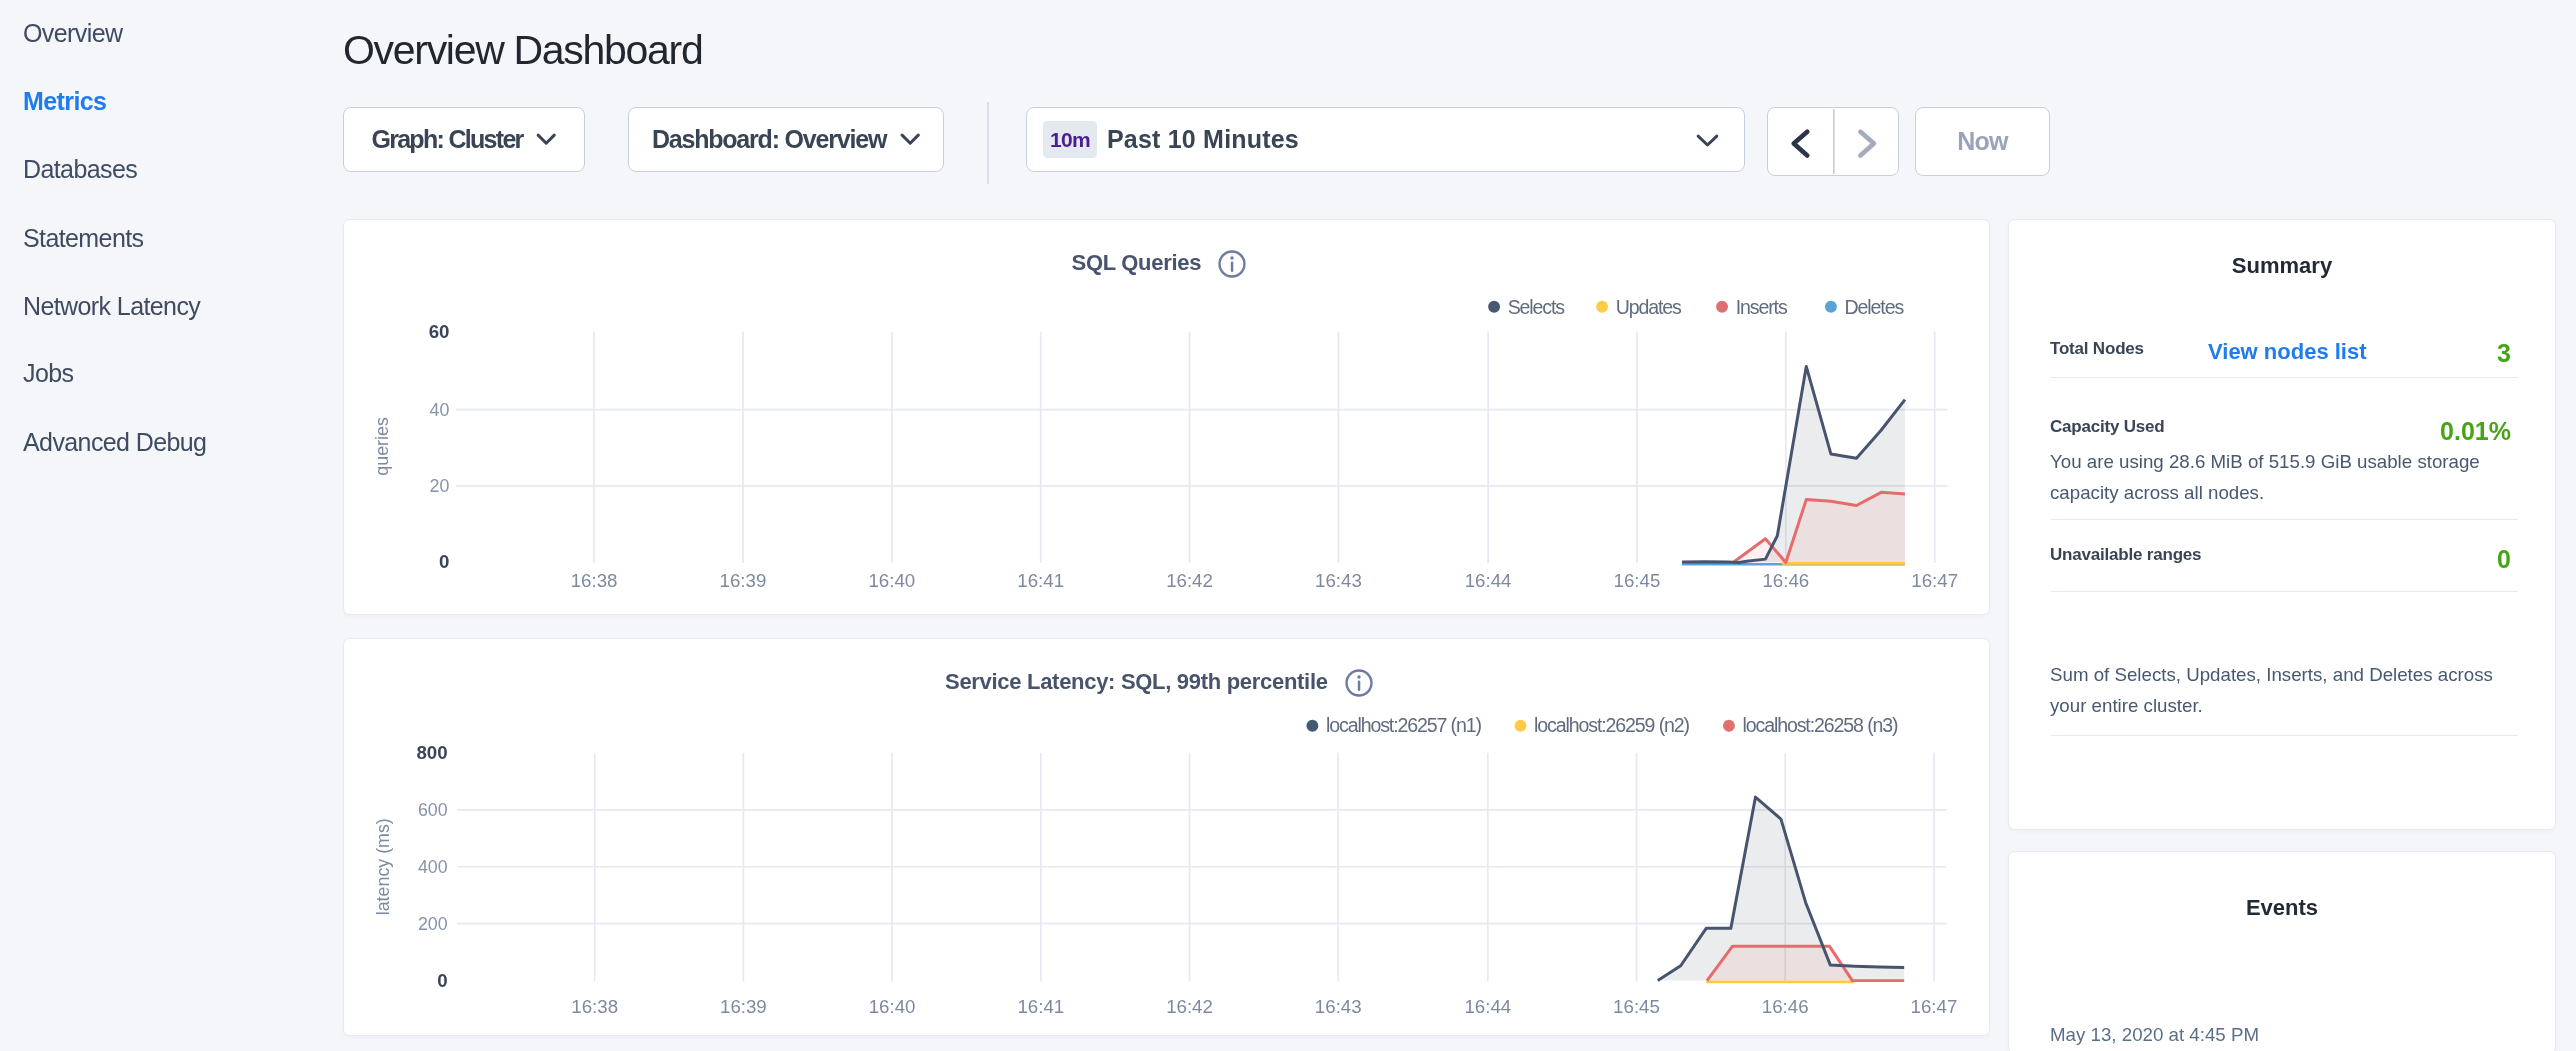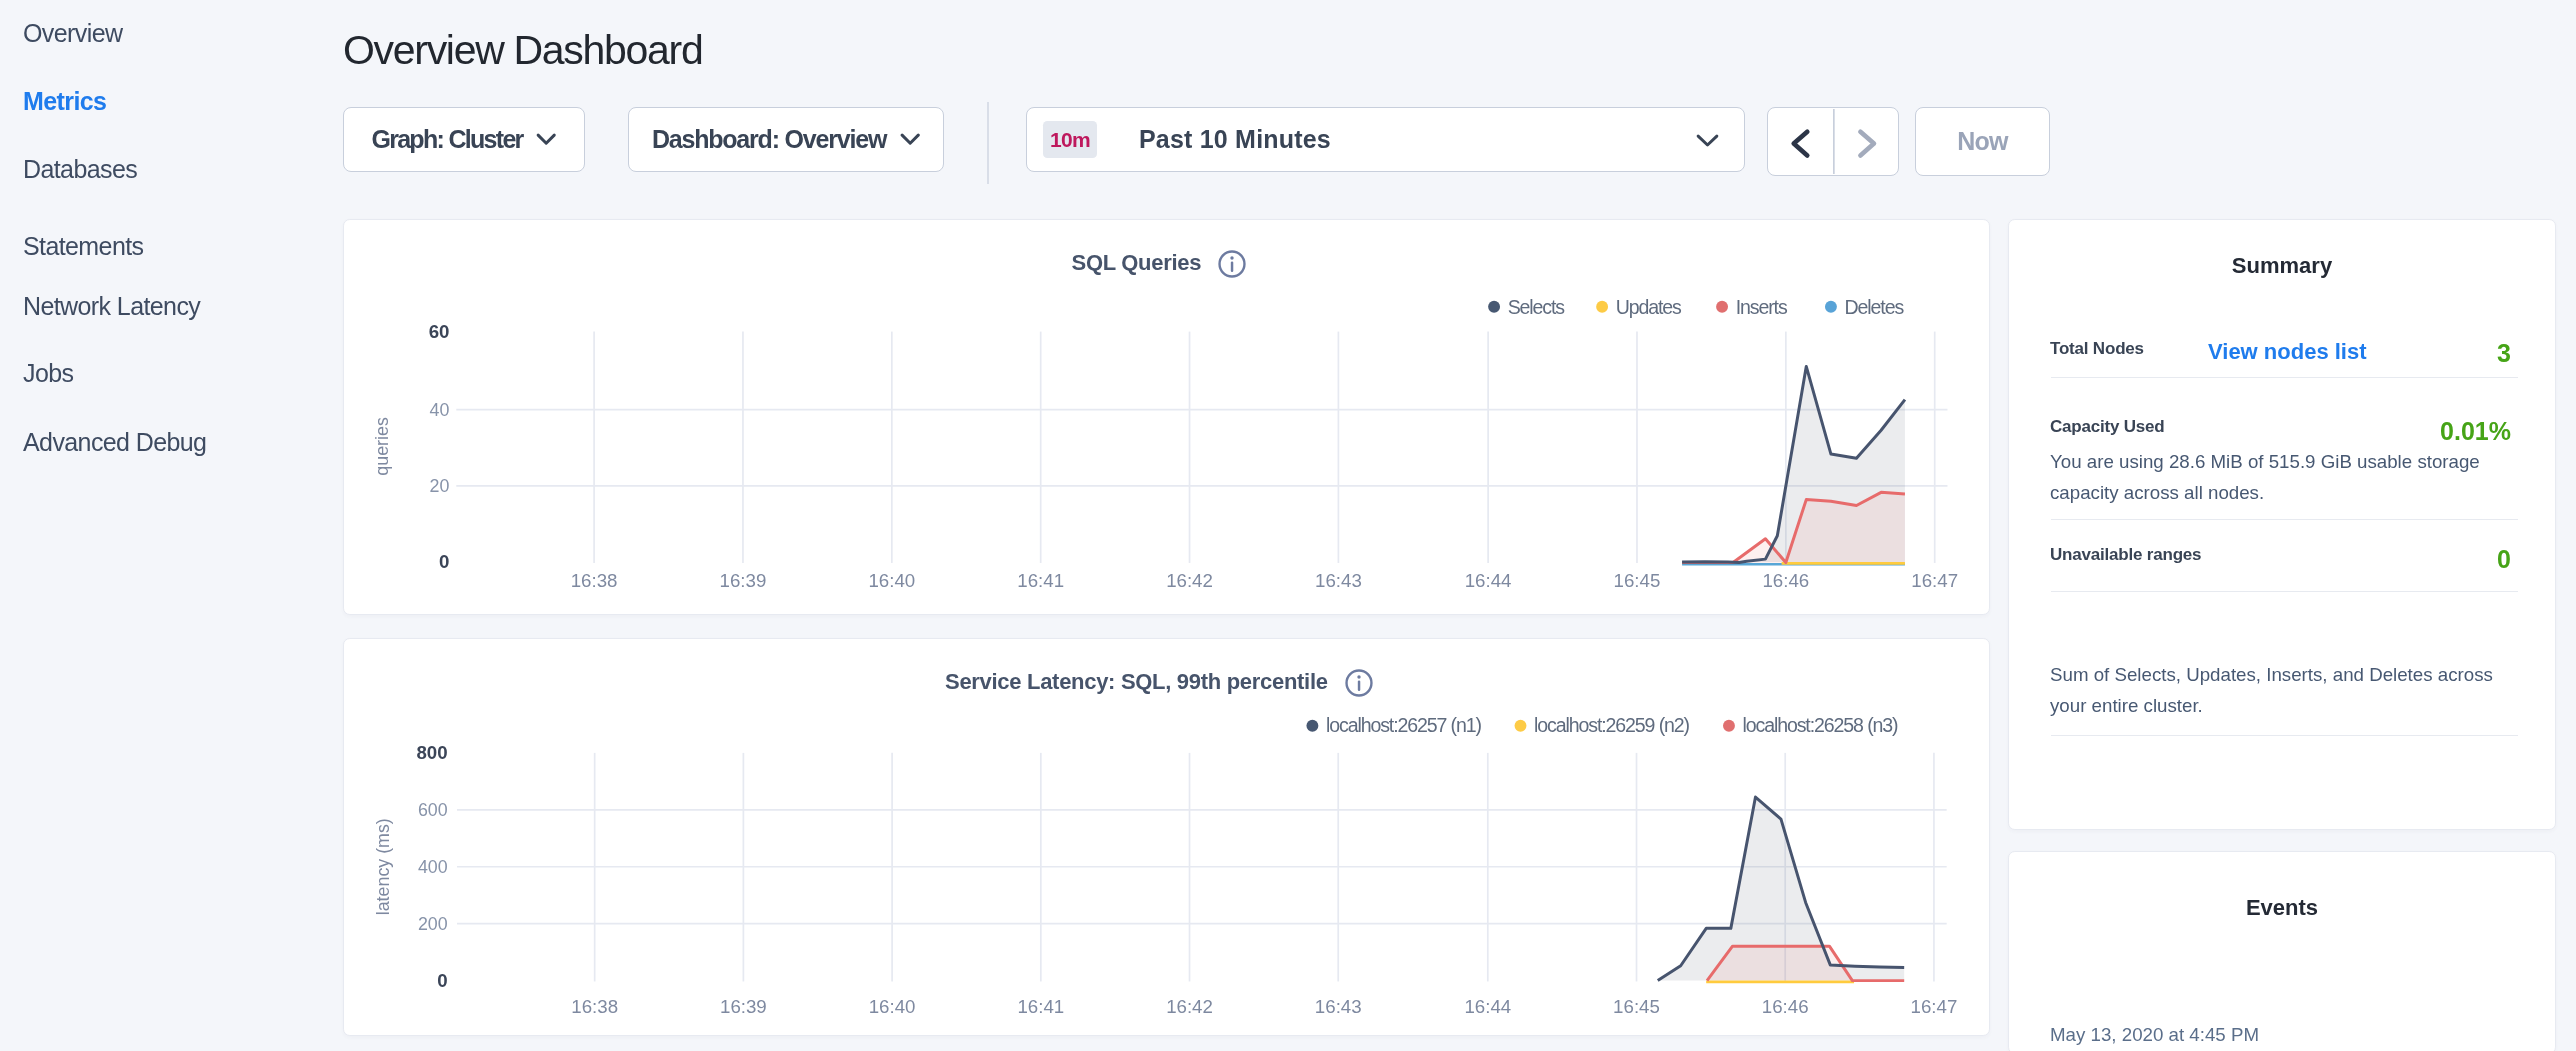--- a/index.html
+++ b/index.html
@@ -19,36 +19,36 @@
 .sval{position:absolute;right:0;top:0;font-weight:bold;font-size:25px;color:#46a417}
 .sdesc{position:absolute;left:41px;width:463px;font-size:18.7px;color:#475872;line-height:31px}
 .sdiv{position:absolute;left:42px;width:467px;height:0.9px;background:#e7eaf0}
 svg text{font-family:"Liberation Sans",sans-serif}
 </style>
 </head>
 <body>
 <div class="nav" style="top:18.7px">Overview</div>
 <div class="nav active" style="top:87px">Metrics</div>
 <div class="nav" style="top:155px">Databases</div>
-<div class="nav" style="top:232px">Statements</div>
+<div class="nav" style="top:224px">Statements</div>
 <div class="nav" style="top:292px">Network Latency</div>
 <div class="nav" style="top:359px">Jobs</div>
 <div class="nav" style="top:428px">Advanced Debug</div>
 <div id="title">Overview Dashboard</div>
 
 <div class="btn" style="left:343px;top:107px;width:242px;height:65px;gap:13.6px;letter-spacing:-1.7px">Graph: Cluster <svg width="20.4" height="12.8" viewBox="0 0 24 15">
       <path d="M2.5 2.5 L12 12 L21.5 2.5" stroke="#394455" stroke-width="3.5" fill="none" stroke-linecap="round" stroke-linejoin="round"></path>
     </svg></div>
 <div class="btn" style="left:628px;top:107px;width:316px;height:65px;gap:13.6px;letter-spacing:-1.2px">Dashboard: Overview <svg width="20.4" height="12.8" viewBox="0 0 24 15">
       <path d="M2.5 2.5 L12 12 L21.5 2.5" stroke="#394455" stroke-width="3.5" fill="none" stroke-linecap="round" stroke-linejoin="round"></path>
     </svg></div>
 <div class="abs" style="left:987px;top:102px;width:1.7px;height:82px;background:#d9dee8"></div>
 <div class="btn" style="left:1026px;top:107px;width:719px;height:65px;justify-content:flex-start">
-  <div style="margin-left:16px;width:54px;height:37px;background:#e4e8ef;border-radius:4.3px;display:flex;align-items:center;justify-content:center;font-size:21px;font-weight:bold;color:#be185d">10m</div>
-  <div style="margin-left:42px;letter-spacing:0.2px">Past 10 Minutes</div>
+  <div style="margin-left:16px;width:54px;height:37px;background:#e4e8ef;border-radius:4.3px;display:flex;align-items:center;justify-content:center;font-size:21px;font-weight:bold;color:#4c1d95">10m</div>
+  <div style="margin-left:10px;letter-spacing:0.2px">Past 10 Minutes</div>
   <svg width="23" height="13.6" style="position:absolute;right:25px;top:26px" viewBox="0 0 27 16">
       <path d="M2.5 2.5 L13.5 13 L24.5 2.5" stroke="#394455" stroke-width="3.5" fill="none" stroke-linecap="round" stroke-linejoin="round"></path>
     </svg>
 </div>
 <div class="btn" style="left:1767px;top:107px;width:132px;height:69px">
   <svg width="130" height="65" viewBox="0 0 151 77">
       <line x1="76.5" y1="0" x2="76.5" y2="77" stroke="#c8cfdc" stroke-width="2"></line>
       <path d="M45 27 L29 41 L45 55" stroke="#2c3547" stroke-width="5.5" fill="none" stroke-linecap="round" stroke-linejoin="round"></path>
       <path d="M108 27 L124 41 L108 55" stroke="#a3abbc" stroke-width="5.5" fill="none" stroke-linecap="round" stroke-linejoin="round"></path>
     </svg>

